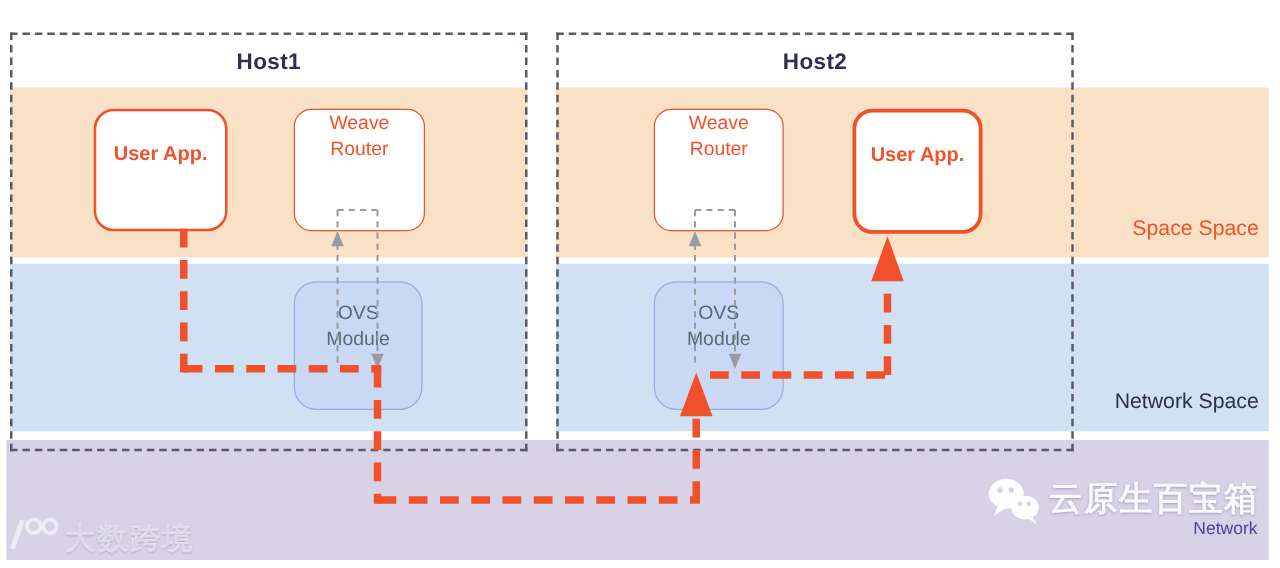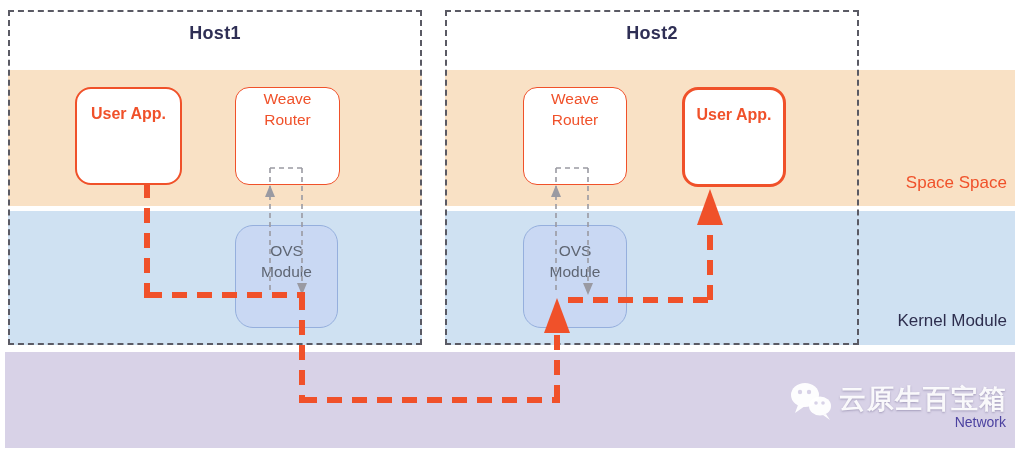--- a/index.html
+++ b/index.html
@@ -10,33 +10,33 @@
 
   
   .band { position:absolute; }
   .band-user   { background:#f9e1c5; top:70px;  height:136px; }
   .band-kernel { background:#cfe1f2; top:211px; height:134px; }
   .band-user.seg-left, .band-kernel.seg-left  { left:8px;   width:414px; }
   .band-user.seg-right, .band-kernel.seg-right{ left:445px; width:570px; }
   .band-network{ background:#d8d2e7; left:5px; top:352px; width:1010px; height:96px; }
 
   
-  .host { position:absolute; top:10px; width:414px; height:335px;
+  .host { position:absolute; top:26px; width:414px; height:335px;
           border:2px dashed #5a5a64; box-sizing:border-box; z-index:2; }
   .host-1 { left:8px; }
   .host-2 { left:445px; }
   .host-title { text-align:center; margin-top:11px; font-size:18px; font-weight:bold;
                 color:#2f2f55; letter-spacing:.3px; }
 
   
   .node { position:absolute; box-sizing:border-box; background:#ffffff;
           text-align:center; z-index:3; }
   .node-label { line-height:1.35; }
   .node-userapp { border:2.5px solid #f0512a; border-radius:16px; }
-  .node-userapp .node-label { padding:14px 8px 0; font-size:16px; font-weight:bold; color:#f0512a; }
+  .node-userapp .node-label { padding:24px 8px 0; font-size:16px; font-weight:bold; color:#f0512a; }
   .node-weave { border:1.8px solid #f0512a; border-radius:14px; }
   .node-weave .node-label { padding:1px 12px 0; font-size:15.5px; color:#f0512a; }
   .node-ovs { background:#c9d8f3; border:1.5px solid #95afdd; border-radius:18px; }
   .node-ovs .node-label { padding:15px 12px 0; font-size:15.5px; color:#5f6673; }
 
   #h1-userapp { left:75px;  top:87px;  width:107px; height:98px; }
   #h1-weave   { left:235px; top:87px;  width:105px; height:98px; }
   #h1-ovs     { left:235px; top:225px; width:103px; height:103px; }
   #h2-weave   { left:523px; top:87px;  width:104px; height:98px; }
   #h2-userapp { left:682px; top:87px;  width:104px; height:100px; border-width:3.5px; }
@@ -97,21 +97,21 @@
     <div class="node-label">Weave Router</div>
   </div>
   <div class="node node-userapp" id="h2-userapp">
     <div class="node-label">User App.</div>
   </div>
   <div class="node node-ovs" id="h2-ovs">
     <div class="node-label">OVS Module</div>
   </div>
 
   <div class="band-label lbl-user">Space Space</div>
-  <div class="band-label lbl-kernel">Kernel Module</div>
+  <div class="band-label lbl-kernel">Network Space</div>
   <div class="band-label lbl-network">Network</div>
 
   <svg class="overlay" width="1024" height="454" viewBox="0 0 1024 454">
 
     <g class="gray-link">
       <line x1="270" y1="168" x2="302" y2="168"></line>
       <line x1="270" y1="168" x2="270" y2="290"></line>
       <line x1="302" y1="168" x2="302" y2="281"></line>
       <polygon class="gray-head" points="270,185 265,197 275,197"></polygon>
       <polygon class="gray-head" points="302,295 297,283 307,283"></polygon>
@@ -134,20 +134,30 @@
       <polygon class="orange-head" points="557,298 544,333 570,333"></polygon>
     </g>
 
     <g class="orange-flow">
       <line x1="568" y1="300" x2="712" y2="300"></line>
       <line x1="710" y1="300" x2="710" y2="226"></line>
       <polygon class="orange-head" points="710,189 697,225 723,225"></polygon>
     </g>
   </svg>
 
+  <div class="wm-left">
+    <span>
+      <svg width="42" height="28" viewBox="0 0 42 28">
+        <path d="M5 26 L13 3" stroke="rgba(255,255,255,0.55)" stroke-width="4" fill="none"></path>
+        <circle cx="22" cy="8" r="5.5" fill="none" stroke="rgba(255,255,255,0.55)" stroke-width="3"></circle>
+        <circle cx="35" cy="8" r="5.5" fill="none" stroke="rgba(255,255,255,0.55)" stroke-width="3"></circle>
+      </svg>
+    </span>
+    <span>大数跨境</span>
+  </div>
 
   <div class="wm-right">
     <span>
       <svg width="42" height="40" viewBox="0 0 42 40">
         <ellipse cx="15" cy="14" rx="14" ry="12" fill="rgba(255,255,255,0.95)"></ellipse>
         <polygon points="8,24 5,32 15,25" fill="rgba(255,255,255,0.95)"></polygon>
         <circle cx="10" cy="11" r="2.2" fill="#d8d2e7"></circle>
         <circle cx="19" cy="11" r="2.2" fill="#d8d2e7"></circle>
         <ellipse cx="30" cy="25" rx="11" ry="9.5" fill="rgba(255,255,255,0.95)"></ellipse>
         <polygon points="36,33 40,39 33,34" fill="rgba(255,255,255,0.95)"></polygon>

